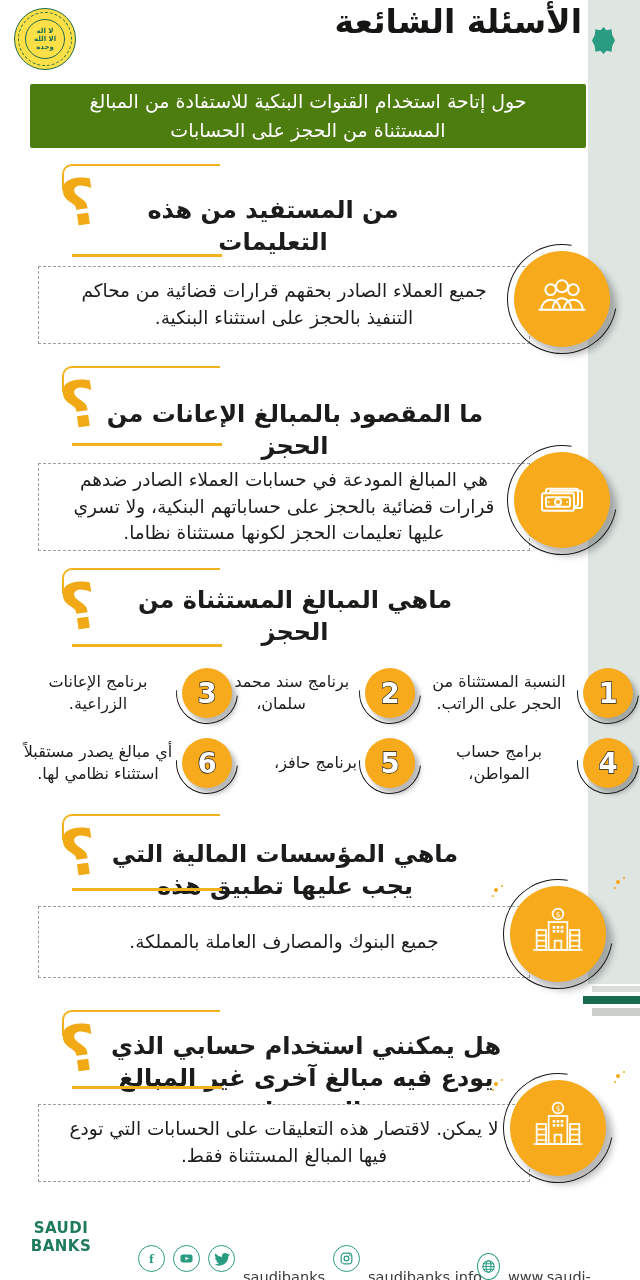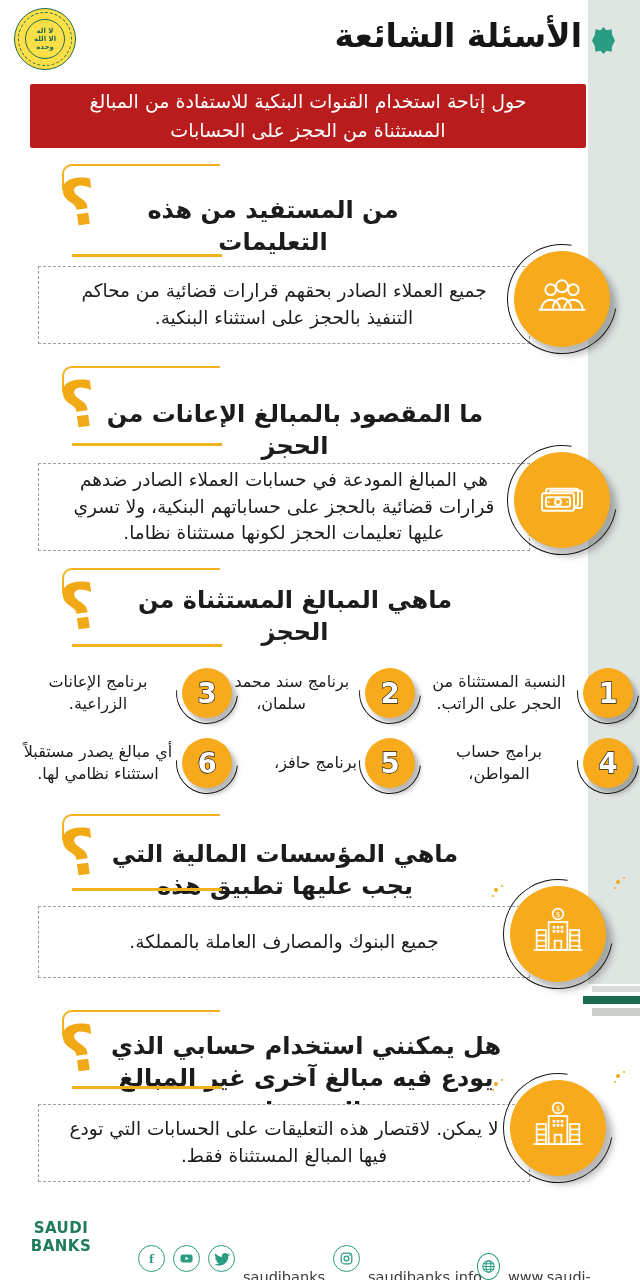--- a/index.html
+++ b/index.html
@@ -16,24 +16,24 @@
   .bar1 { position:absolute; right:0; top:986px; width:48px; height:6px; background:#d8ddd9; }
   .bar2 { position:absolute; right:0; top:996px; width:57px; height:8px; background:#1a6b4e; }
   .bar3 { position:absolute; right:0; top:1008px; width:48px; height:8px; background:#c9ceca; }
 
   
   .seal { position:absolute; left:14px; top:8px; width:62px; height:62px; border:1.6px solid #1e6b4e; border-radius:50%; background:#fde047; }
   .seal-ring { position:absolute; inset:3px; border:1px dashed #1e6b4e; border-radius:50%; }
   .seal-core { position:absolute; inset:10px; border:1px solid #1e6b4e; border-radius:50%;
                display:flex; flex-direction:column; align-items:center; justify-content:center;
                font-size:7px; line-height:1.15; font-weight:bold; color:#1e6b4e; direction:rtl; }
-  .main-title { position:absolute; right:58px; top:16px; font-size:33px; font-weight:bold; color:#161614; direction:rtl; }
+  .main-title { position:absolute; right:58px; top:2px; font-size:33px; font-weight:bold; color:#161614; direction:rtl; }
   .ornament { position:absolute; right:25px; top:27px; width:23px; height:27px; background:#2a9c81;
               clip-path:polygon(50% 0,63% 12%,85% 8%,88% 30%,100% 50%,88% 70%,85% 92%,63% 88%,50% 100%,37% 88%,15% 92%,12% 70%,0 50%,12% 30%,15% 8%,37% 12%); }
-  .banner { position:absolute; left:30px; top:84px; width:556px; height:64px; background:#b91c1c;
+  .banner { position:absolute; left:30px; top:84px; width:556px; height:64px; background:#4d7c0f;
             color:#fff; display:flex; align-items:center; justify-content:center; text-align:center;
             direction:rtl; font-size:19px; line-height:1.55; padding:0 24px; border-radius:2px; }
 
   
   .qmark { position:absolute; left:44px; width:70px; font-size:64px; line-height:1.05; font-weight:bold;
            color:#f2a916; transform:rotate(-8deg); text-align:center; }
   .btop  { position:absolute; left:62px; width:158px; height:26px;
            border-top:2px solid #f2b21c; border-left:2px solid #f2b21c; border-top-left-radius:10px; }
   .uline { position:absolute; left:72px; width:150px; height:2.5px; background:#f2b21c; }
   .qtitle { position:absolute; font-weight:bold; font-size:24px; line-height:1.35; text-align:center;

